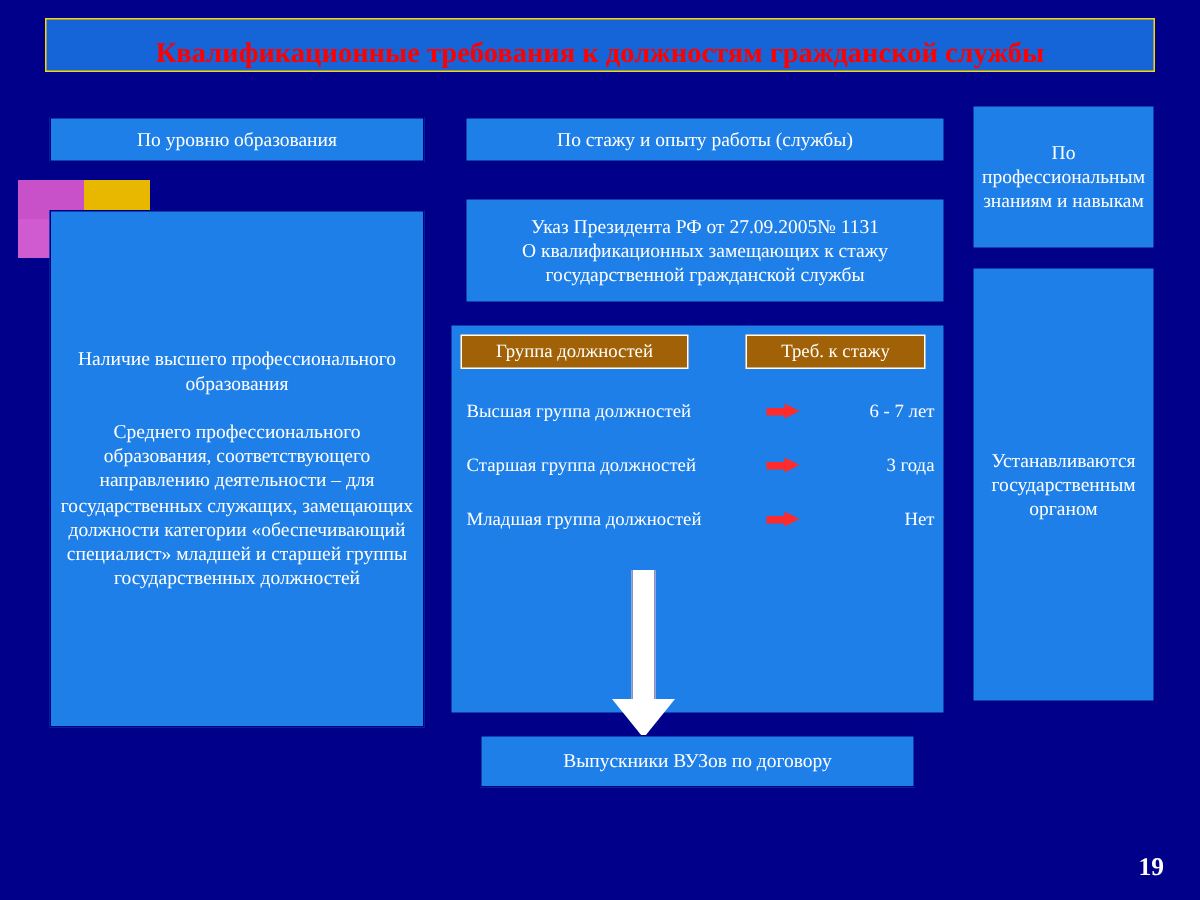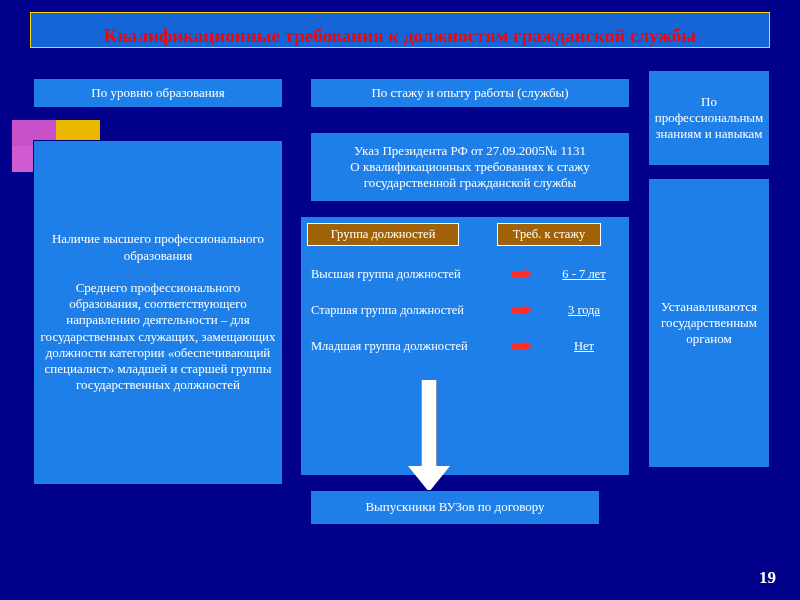--- a/index.html
+++ b/index.html
@@ -164,21 +164,21 @@
     color: #FFFFFF;
     font-size: 12.5px;
     padding: 3px 6px;
     text-align: center;
     box-sizing: border-box;
   }
   .tbl-head .th-group {
     width: 152px;
   }
   .tbl-head .th-req {
-    width: 104px;
+    width: 120px;
     margin-left: 28px;
   }
   .tbl-rows {
     padding: 10px 6px 0 6px;
   }
   .tbl-row {
     display: flex;
     align-items: center;
     height: 36px;
     color: #FFFFFF;
@@ -190,23 +190,22 @@
     padding-left: 4px;
   }
   .tbl-row .arrow {
     width: 30px;
     display: flex;
     align-items: center;
     justify-content: center;
   }
   .tbl-row .cell-req {
     flex: 1;
-    text-align: center;
+    text-align: right;
     padding-left: 8px;
-    text-decoration: underline;
   }
   .arrow-shape {
     display: inline-block;
     width: 22px;
     height: 11px;
     position: relative;
   }
   .arrow-shape .stem {
     position: absolute;
     left: 0;
@@ -261,21 +260,21 @@
     top: 86px;
     width: 0;
     height: 0;
     border-left: 21px solid transparent;
     border-right: 21px solid transparent;
     border-top: 26px solid #FFFFFF;
   }
 
   
   #box-graduates {
-    left: 310px;
+    left: 320px;
     top: 490px;
     width: 290px;
     height: 35px;
   }
 
   
   .page-number {
     position: absolute;
     right: 24px;
     bottom: 12px;
@@ -314,21 +313,21 @@
   </div>
 
   <div class="box" id="panel-education">
     <p>Наличие высшего профессионального образования</p>
     <div class="gap"></div>
     <p>Среднего профессионального образования, соответствующего направлению деятельности – для  государственных служащих,  замещающих  должности категории «обеспечивающий специалист» младшей и старшей группы государственных должностей</p>
   </div>
 
   <div class="box" id="box-decree">
     <div>Указ Президента РФ от 27.09.2005№ 1131</div>
-    <div>О квалификационных требованиях к стажу</div>
+    <div>О квалификационных замещающих к стажу</div>
     <div>государственной гражданской службы</div>
   </div>
 
   <div id="panel-table">
     <div class="tbl-head">
       <div class="th th-group">Группа должностей</div>
       <div class="th th-req">Треб. к стажу</div>
     </div>
     <div class="tbl-rows">
 

